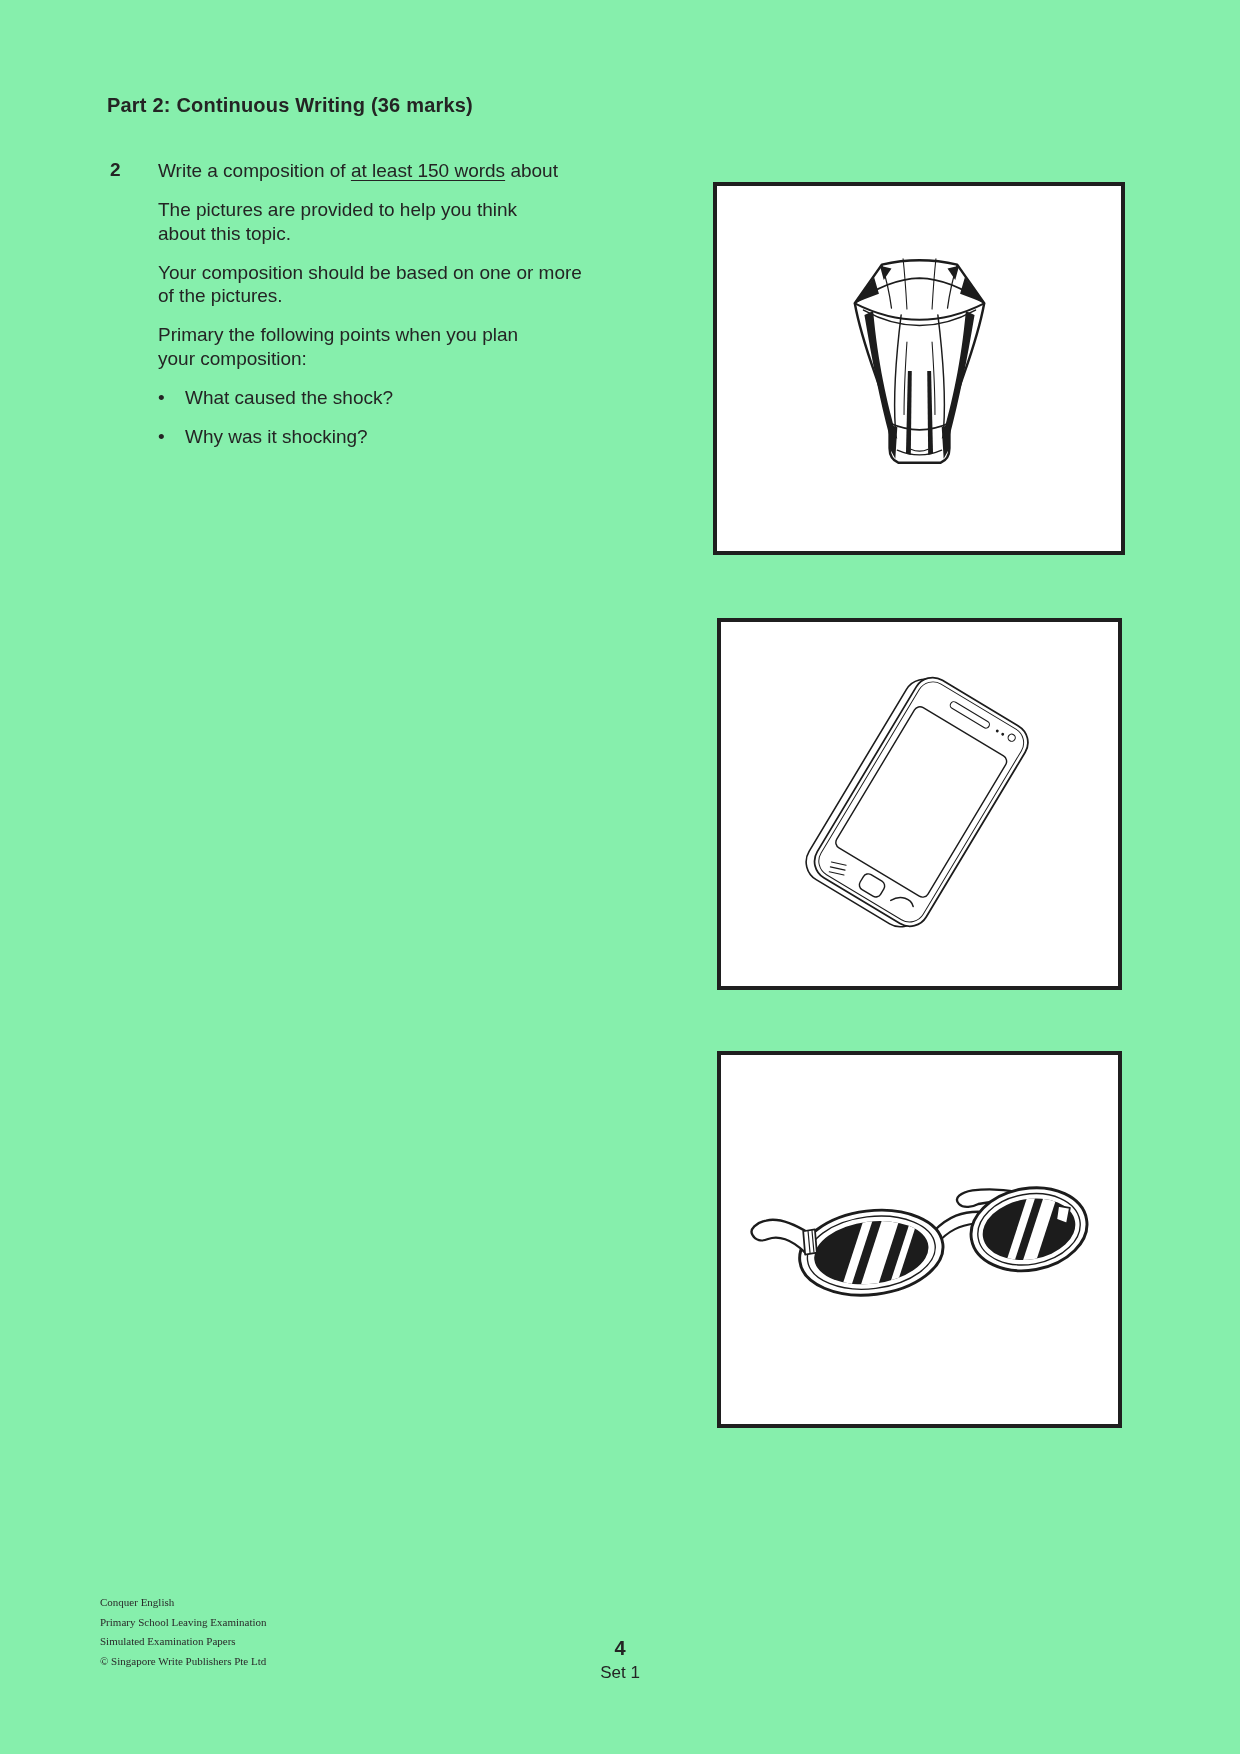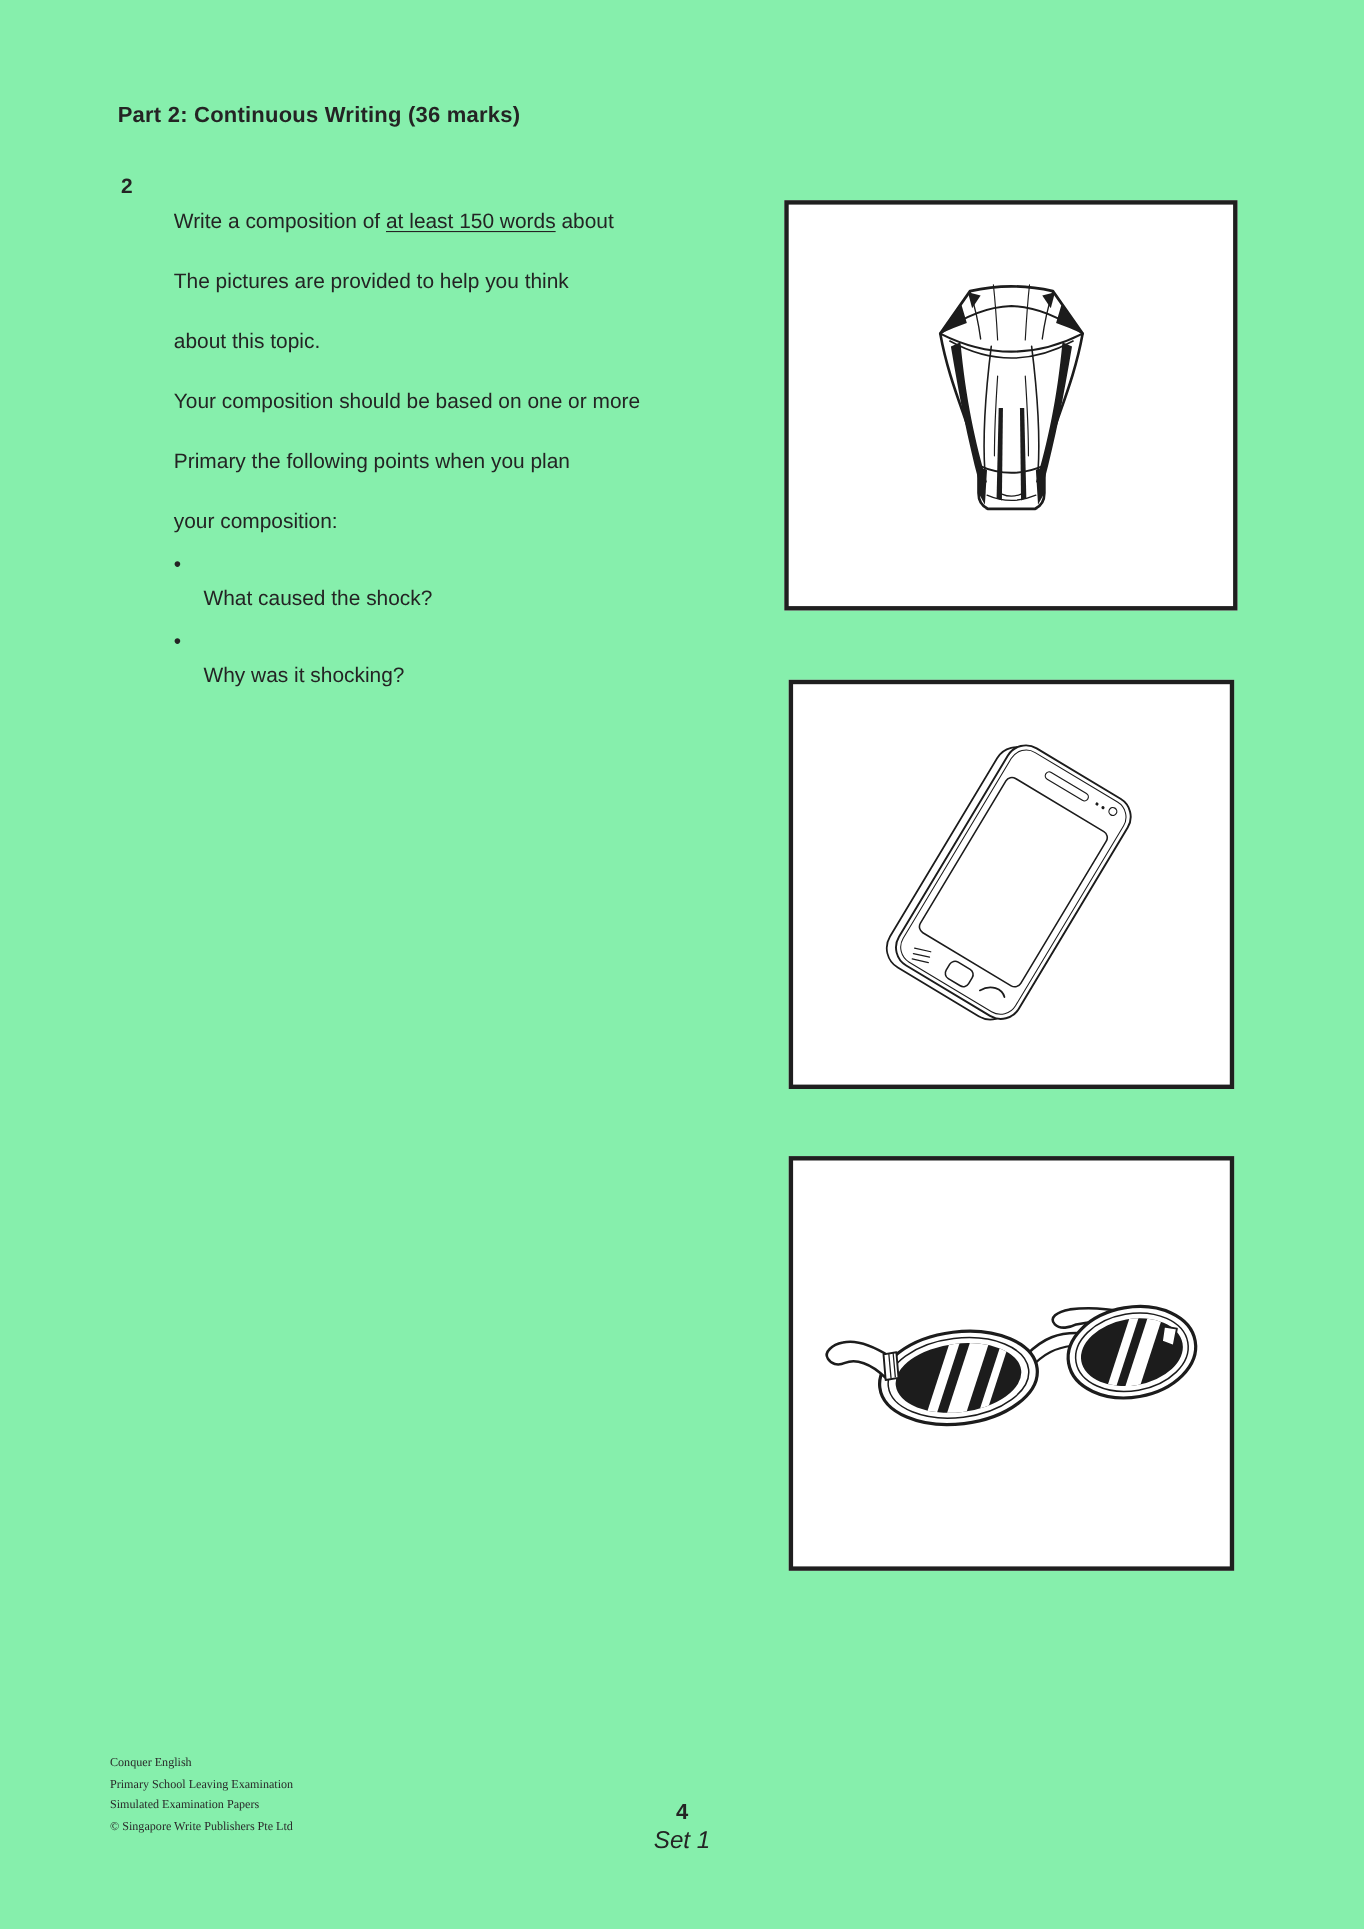--- a/index.html
+++ b/index.html
@@ -6,21 +6,21 @@
   .page {
     position:relative; width:1240px; height:1754px; background:#86efac;
     font-family:"Liberation Sans", sans-serif; color:#242424; overflow:hidden;padding-left:18px;
   }
   .title {
     position:absolute; left:107px; top:94px;
     font-size:20px; font-weight:bold; letter-spacing:0.2px; white-space:nowrap;
   }
   .qnum { position:absolute; left:110px; top:159px; font-size:19px; font-weight:bold; }
   .textcol { position:absolute; left:158px; top:159px; }
-  .line { font-size:19px; line-height:23.5px; white-space:nowrap;margin-top:31px; }
+  .line { font-size:19px; line-height:23.5px; white-space:nowrap; }
   .uline { text-decoration:underline; text-underline-offset:3px; }
   .bold { font-weight:bold; }
   .para { margin-top:15.5px; }
   .bullet-row { display:flex; margin-top:15.5px; }
   .bullet-marker { width:27px; font-size:19px; line-height:23.5px; }
   .pic-box {
     position:absolute; border:4px solid #1f1f1f; background:#ffffff;
     display:flex; align-items:center; justify-content:center;
   }
   #box-vase    { left:713px; top:182px;  width:404px; height:365px; }
@@ -28,41 +28,42 @@
   #box-glasses { left:717px; top:1051px; width:397px; height:369px; }
   svg .ln  { fill:none; stroke:#1c1c1c; stroke-linecap:round; stroke-linejoin:round; }
   svg .fw  { fill:#ffffff; stroke:#1c1c1c; stroke-linejoin:round; }
   svg .fb  { fill:#1c1c1c; stroke:none; }
   .imprint {
     position:absolute; left:100px; top:1549px;
     font-family:"Liberation Serif", serif; font-size:11px; line-height:19.5px; color:#2a2a2a;margin-top:44px;
   }
   .pageno-wrap { position:absolute; left:520px; top:1637px; width:200px; text-align:center; }
   .pageno { font-size:20px; font-weight:bold; line-height:22px; }
-  .setlabel { font-size:22px; font-style:italic; line-height:20px; margin-top:4px; }
+  .setlabel { font-size:17px; line-height:20px; margin-top:4px; }
 </style>
 </head>
 <body>
 
 <div class="page">
 
   <div class="title">Part 2: Continuous Writing (36 marks)</div>
 
   <div class="qnum">2</div>
 
   <div class="textcol">
     <div class="line"><span>Write a composition of </span><span class="uline">at least 150 words</span><span> about</span></div>
 
     <div class="para">
       <div class="line">The pictures are provided to help you think</div>
       <div class="line">about this topic.</div>
     </div>
 
     <div class="para">
       <div class="line">Your composition should be based on one or more</div>
+      <div class="line">of the pictures.</div>
     </div>
 
     <div class="para">
       <div class="line">Primary the following points when you plan</div>
       <div class="line">your composition:</div>
     </div>
 
     <div class="bullet-row">
       <div class="bullet-marker">•</div>
       <div class="line">What caused the shock?</div>

